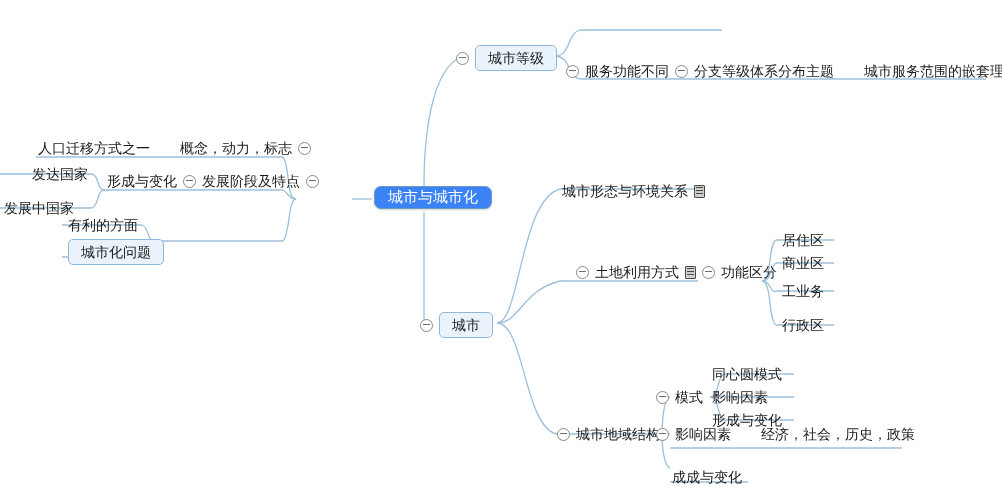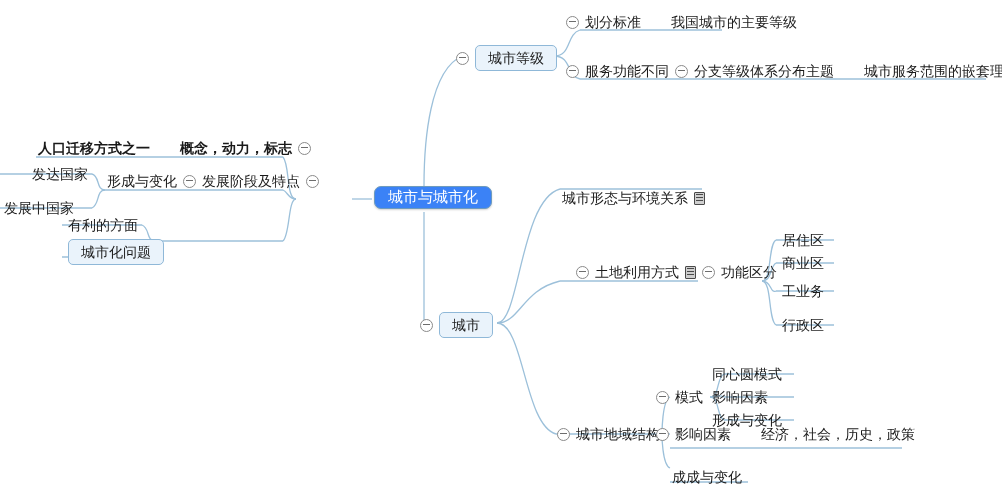--- a/index.html
+++ b/index.html
@@ -164,38 +164,32 @@
     </g>
   </svg>
 
   <div class="root" style="left:374px;top:186px;">城市与城市化</div>
 
   <div class="node" style="left:456px;top:45px;text-align:center;">
     <span class="toggle"></span>
     <span class="boxed">城市等级</span>
   </div>
 
-  <div class="node" style="left:566px;top:13px;">
-    <span class="toggle"></span>
-    <span class="label">划分标准</span>
-    <span class="gap"></span>
-    <span class="label">我国城市的主要等级</span>
-  </div>
 
   <div class="node" style="left:566px;top:62px;">
     <span class="toggle"></span>
     <span class="label">服务功能不同</span>
     <span class="toggle"></span>
     <span class="label">分支等级体系分布主题</span>
     <span class="gap"></span>
     <span class="label">城市服务范围的嵌套理论</span>
   </div>
 
 
-  <div class="node" style="left:38px;top:139px;font-weight:bold;">
+  <div class="node" style="left:38px;top:139px;">
     <span class="label">人口迁移方式之一</span>
     <span class="gap"></span>
     <span class="label">概念，动力，标志</span>
     <span class="toggle"></span>
   </div>
 
   <div class="node" style="left:107px;top:172px;">
     <span class="label">形成与变化</span>
     <span class="toggle"></span>
     <span class="label">发展阶段及特点</span>
@@ -217,21 +211,21 @@
 
   <div class="node" style="left:68px;top:239px;">
     <span class="boxed">城市化问题</span>
   </div>
 
   <div class="node" style="left:420px;top:312px;">
     <span class="toggle"></span>
     <span class="boxed">城市</span>
   </div>
 
-  <div class="node" style="left:562px;top:189px;">
+  <div class="node" style="left:562px;top:182px;">
     <span class="label">城市形态与环境关系</span>
     <span class="noteicon"></span>
   </div>
 
   <div class="node" style="left:576px;top:263px;">
     <span class="toggle"></span>
     <span class="label">土地利用方式</span>
     <span class="noteicon"></span>
     <span class="toggle"></span>
     <span class="label">功能区分</span>

